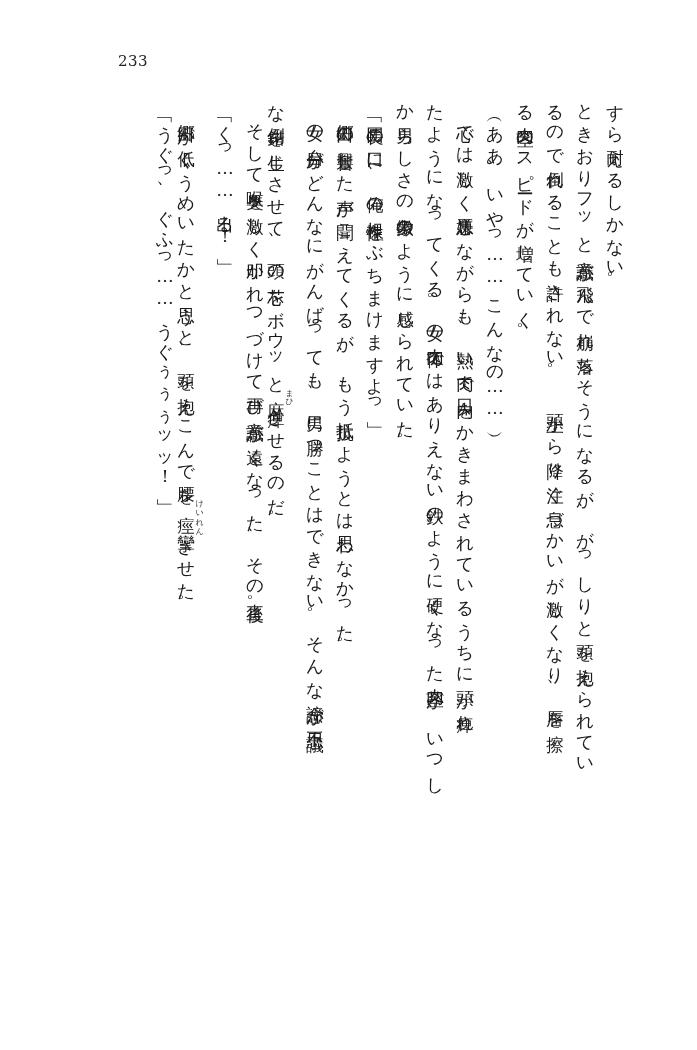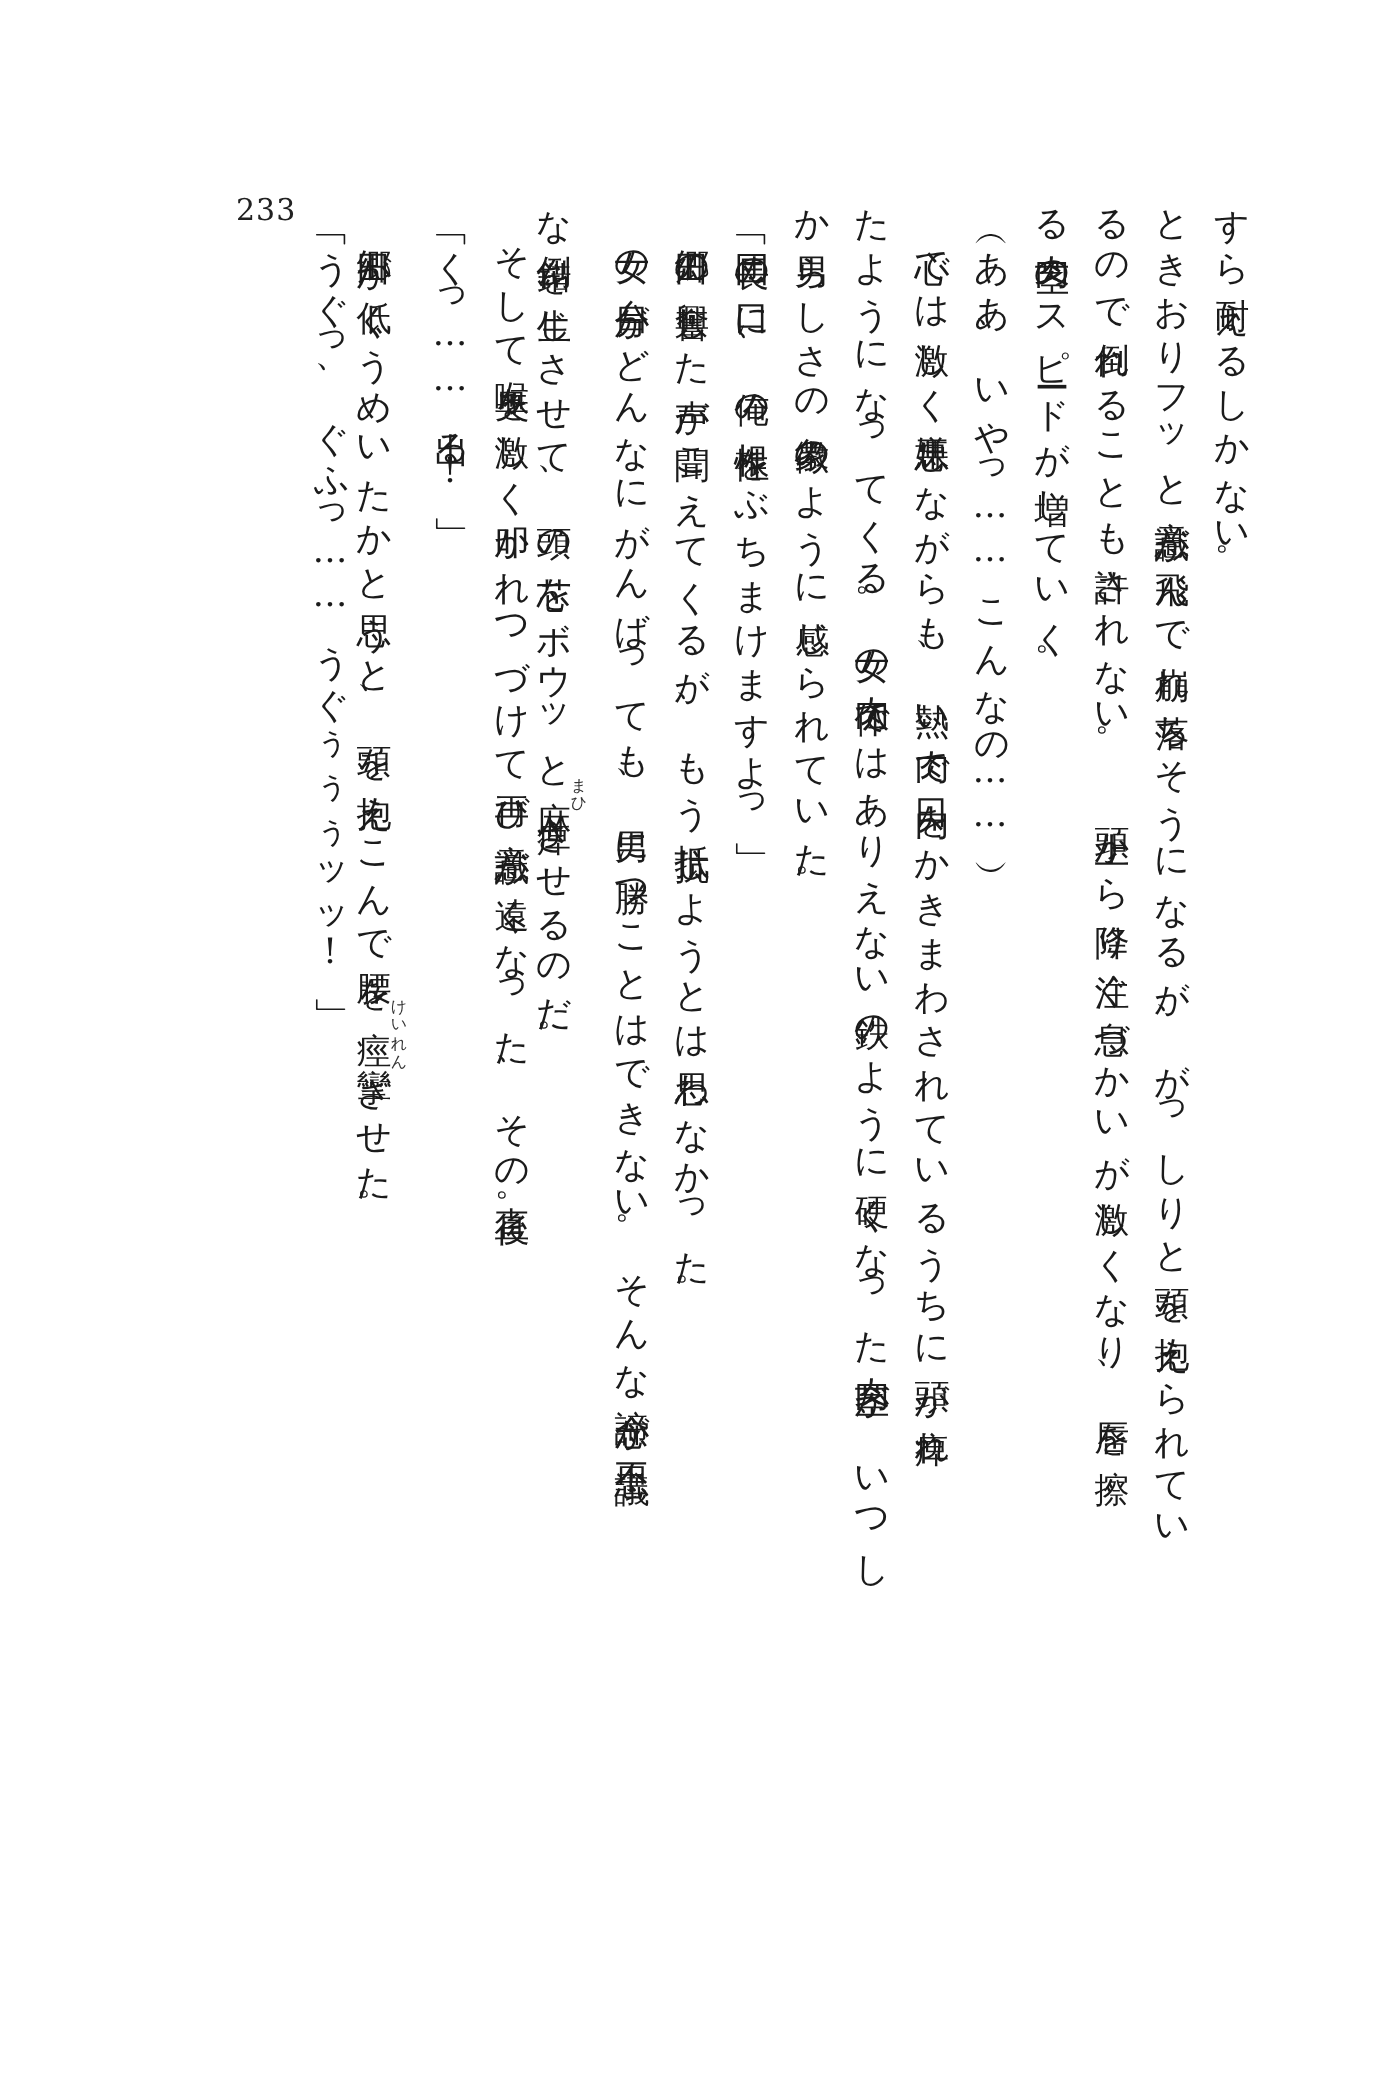--- a/index.html
+++ b/index.html
@@ -17,21 +17,20 @@
     color: #1a1a1a;
   }
   #page-number {
     position: absolute;
     top: 52px;
     left: 118px;
     font-size: 15px;
     letter-spacing: 0.5px;
     color: #222;
     font-family: "DejaVu Serif", "Liberation Serif", serif;
-    margin-top: 44px;
   }
   #body-text {
     position: absolute;
     top: 92px;
     right: 74px;
     height: 880px;
     display: flex;
     flex-direction: row;
     
     align-items: flex-start;

